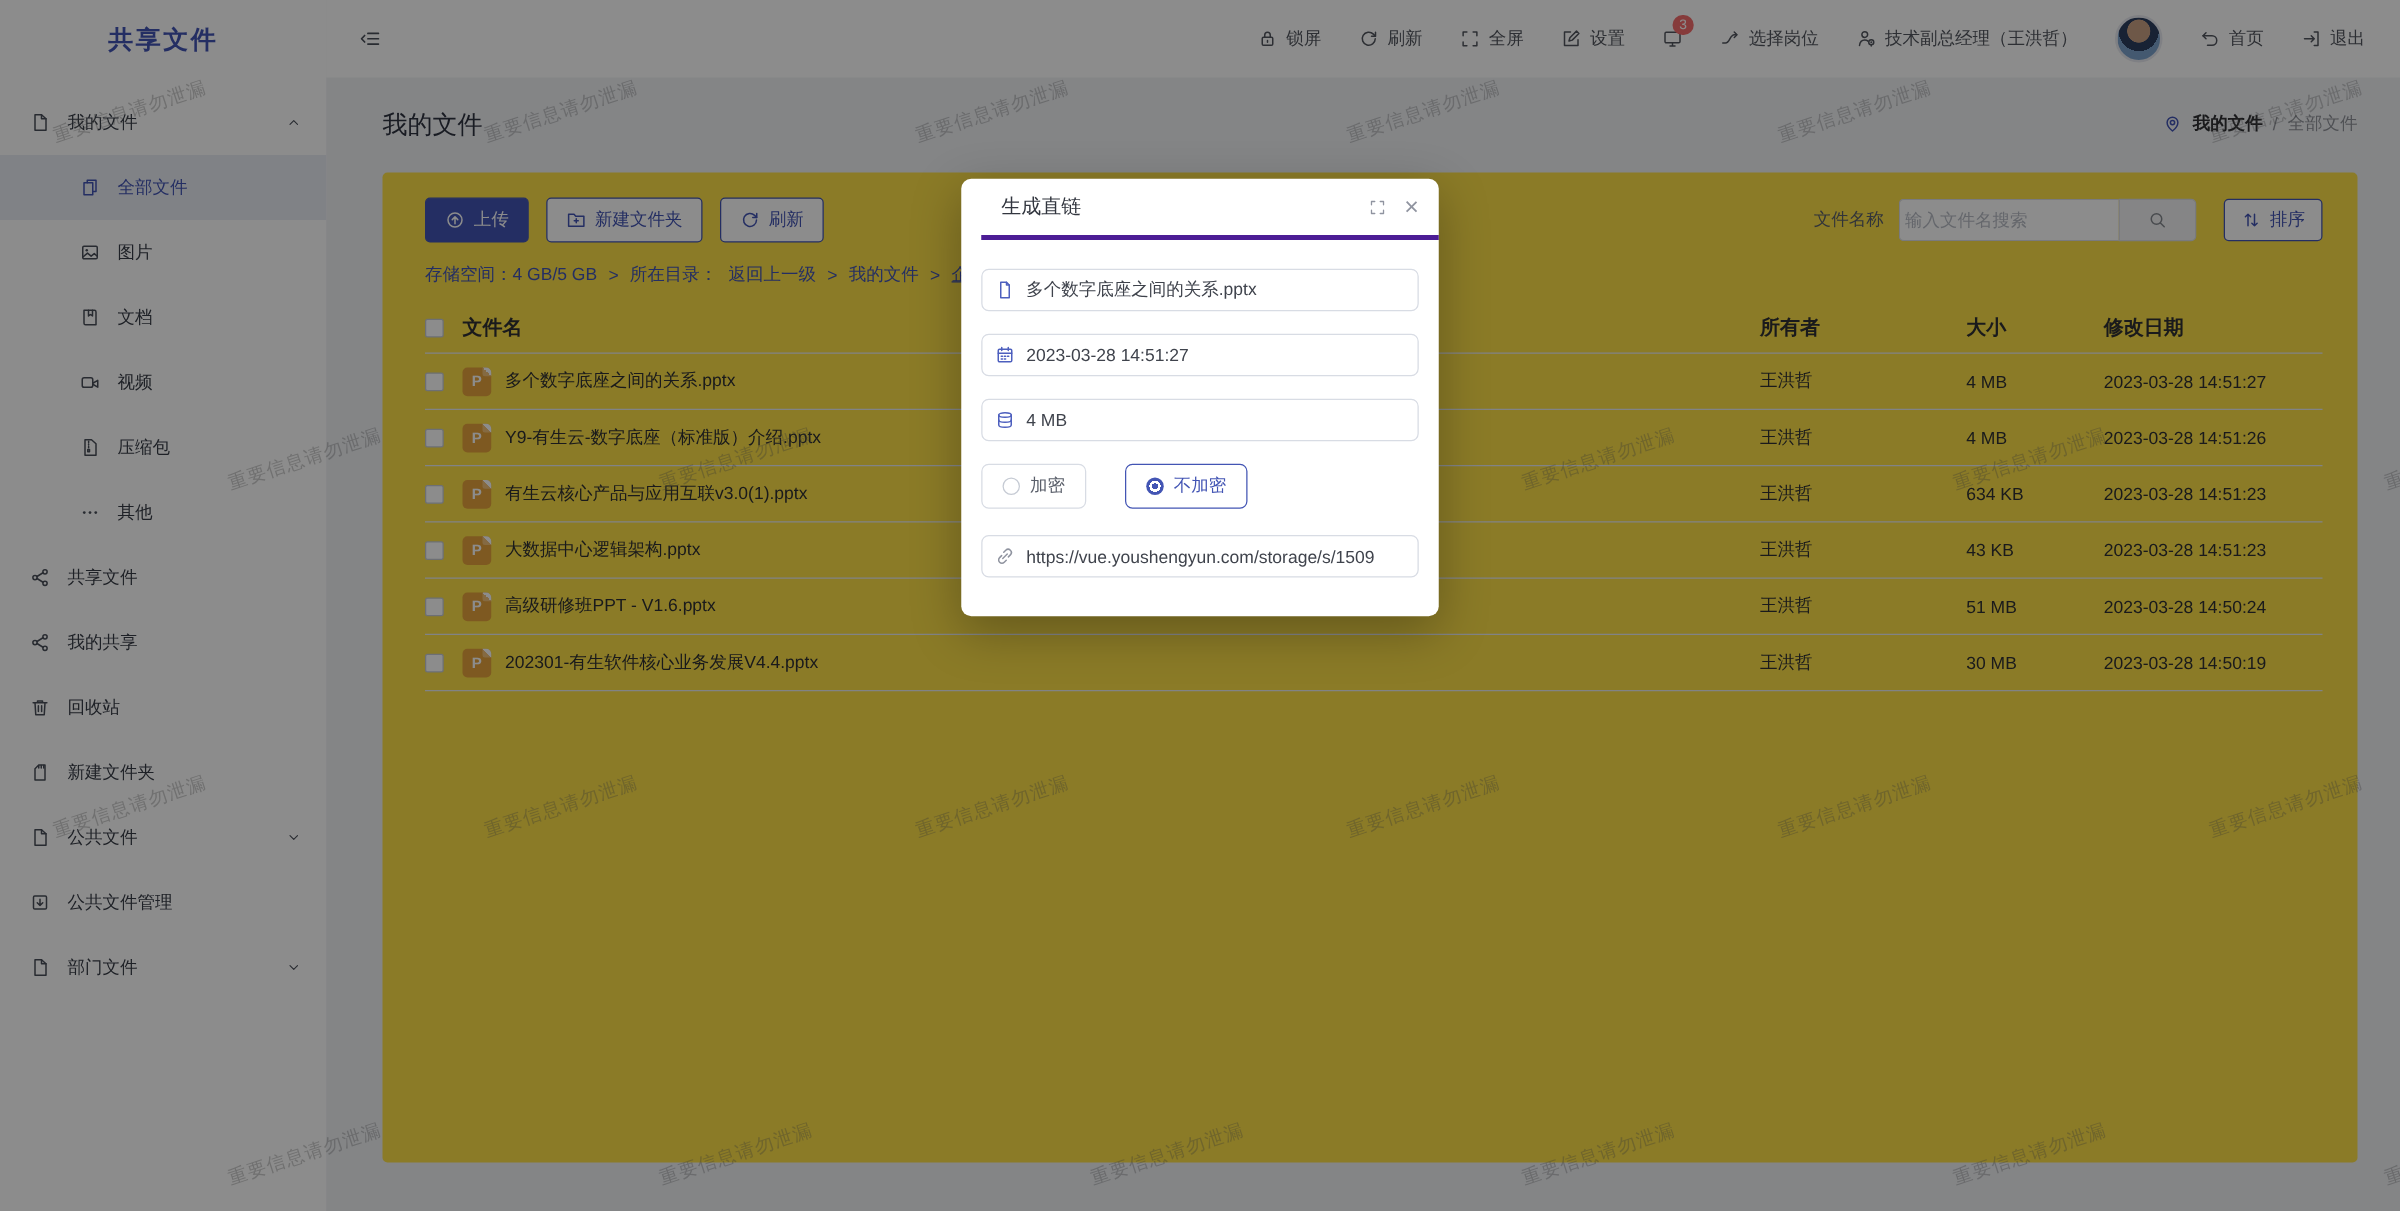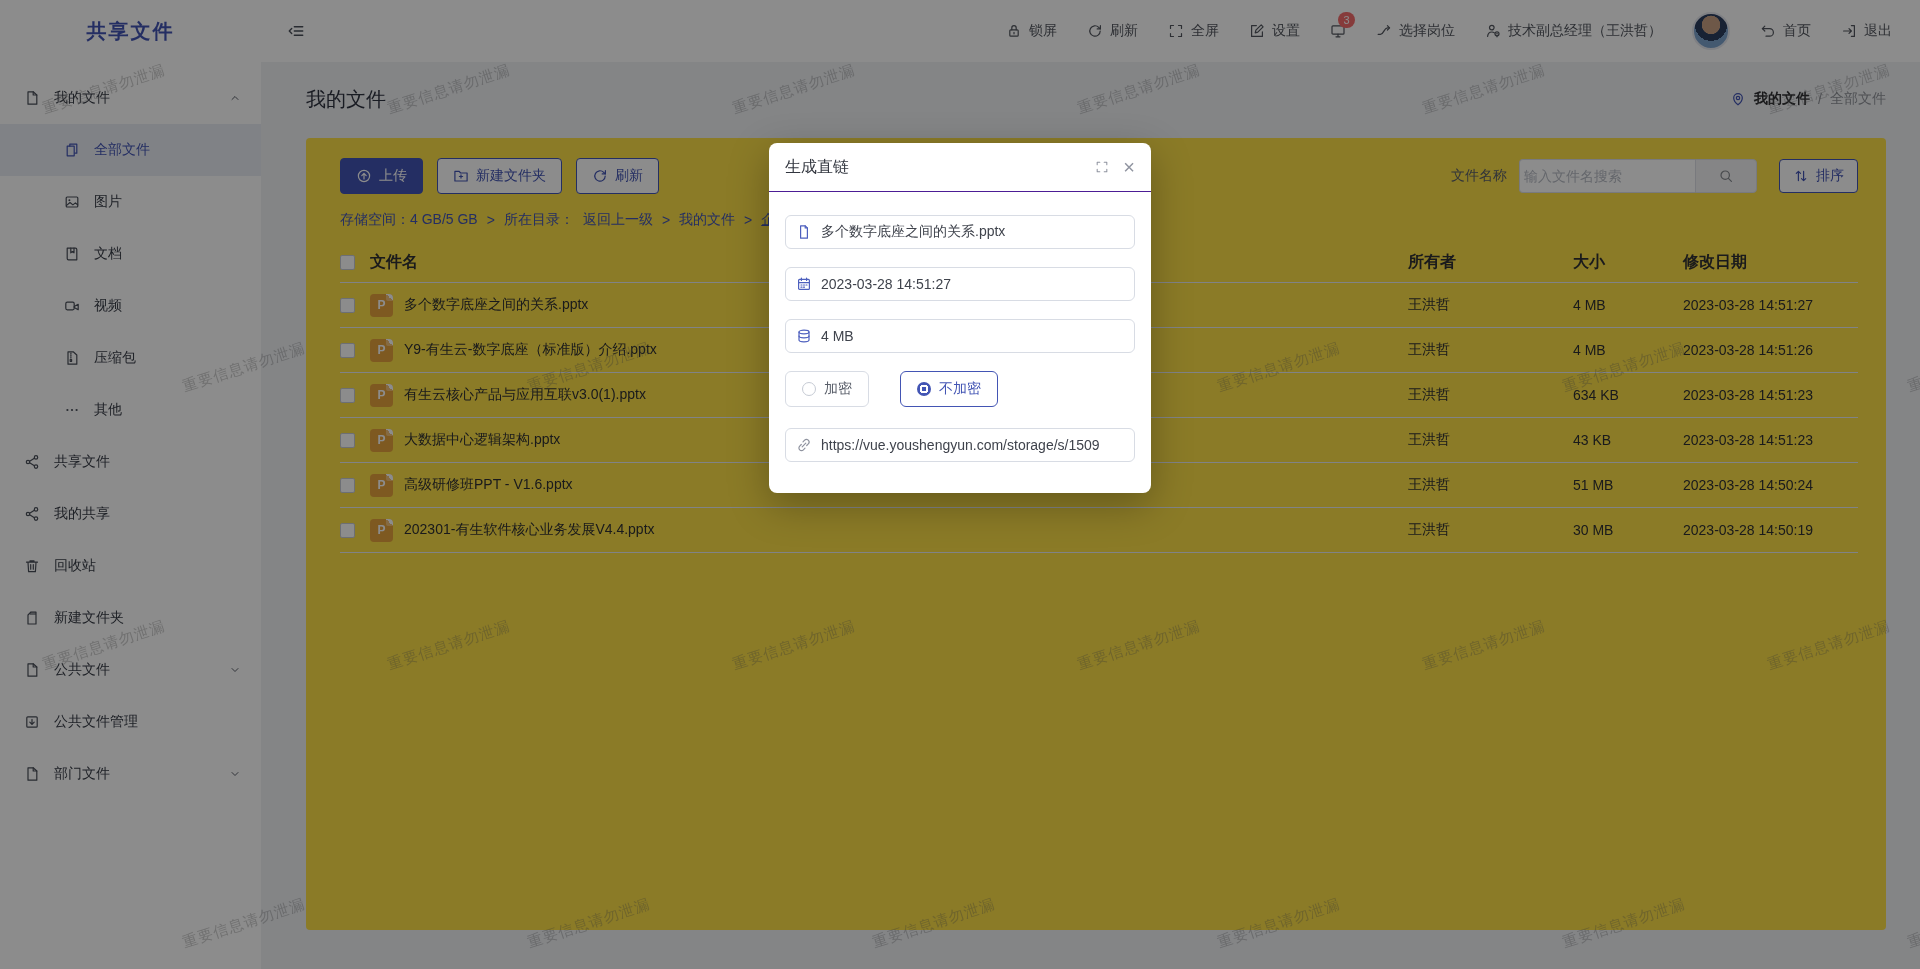--- a/index.html
+++ b/index.html
@@ -64,21 +64,21 @@
   .cb { width:15px; height:15px; border:1px solid #c6cbd4; border-radius:2px; background:#fff; cursor:pointer; flex:none; }
   .ficon { width:23px; height:23px; background:#e6a23c; border-radius:4px; color:#fff; font-size:12px; font-weight:bold; display:flex; align-items:center; justify-content:center; position:relative; flex:none; }
   .ficon::after { content:''; position:absolute; top:0; right:0; width:7px; height:7px; background:linear-gradient(225deg,#fff 50%,#f2c279 50%); border-radius:0 4px 0 2px; }
 
   
   .watermarks { position:absolute; inset:0; z-index:5; pointer-events:none; overflow:hidden; }
   .wm { position:absolute; font-size:15px; letter-spacing:1px; color:rgba(100,100,100,.32); transform:rotate(-18deg); white-space:nowrap; }
   .overlay { position:absolute; inset:0; background:rgba(0,0,0,.45); z-index:10; }
 
   .modal { position:absolute; left:769px; top:143px; width:382px; height:350px; background:#fff; border-radius:8px; z-index:20; box-shadow:0 12px 40px rgba(0,0,0,.28); }
-  .m-head { height:49px; display:flex; align-items:center; padding:0 16px; border-bottom:1px solid #4c1d95; }
+  .m-head { height:49px; display:flex; align-items:center; padding:0 16px; border-bottom:4px solid #4c1d95;margin-left:16px; }
   .m-title { font-size:16px; color:#32363f; }
   .m-tools { margin-left:auto; display:flex; align-items:center; gap:14px; color:#9094a0; }
   .m-tools .close { font-size:20px; line-height:1; cursor:pointer; }
   .m-tools .ic { cursor:pointer; width:14px; height:14px; }
   .m-body { padding:23px 16px 0; }
   .m-input { height:34px; border:1px solid #d8dce4; border-radius:6px; display:flex; align-items:center; gap:9px; padding:0 10px; margin-bottom:18px; font-size:14px; color:#3f434c; overflow:hidden; white-space:nowrap; cursor:text; }
   .m-input .ic { color:#4d5fbe; }
   .m-input .ic.gray { color:#9094a0; }
   .radio-row { display:flex; gap:31px; margin:3px 0 21px; }
   .radio-box { height:36px; border:1px solid #d8dce4; border-radius:6px; display:flex; align-items:center; gap:8px; padding:0 16px; font-size:14px; color:#5a5f6a; cursor:pointer; }

